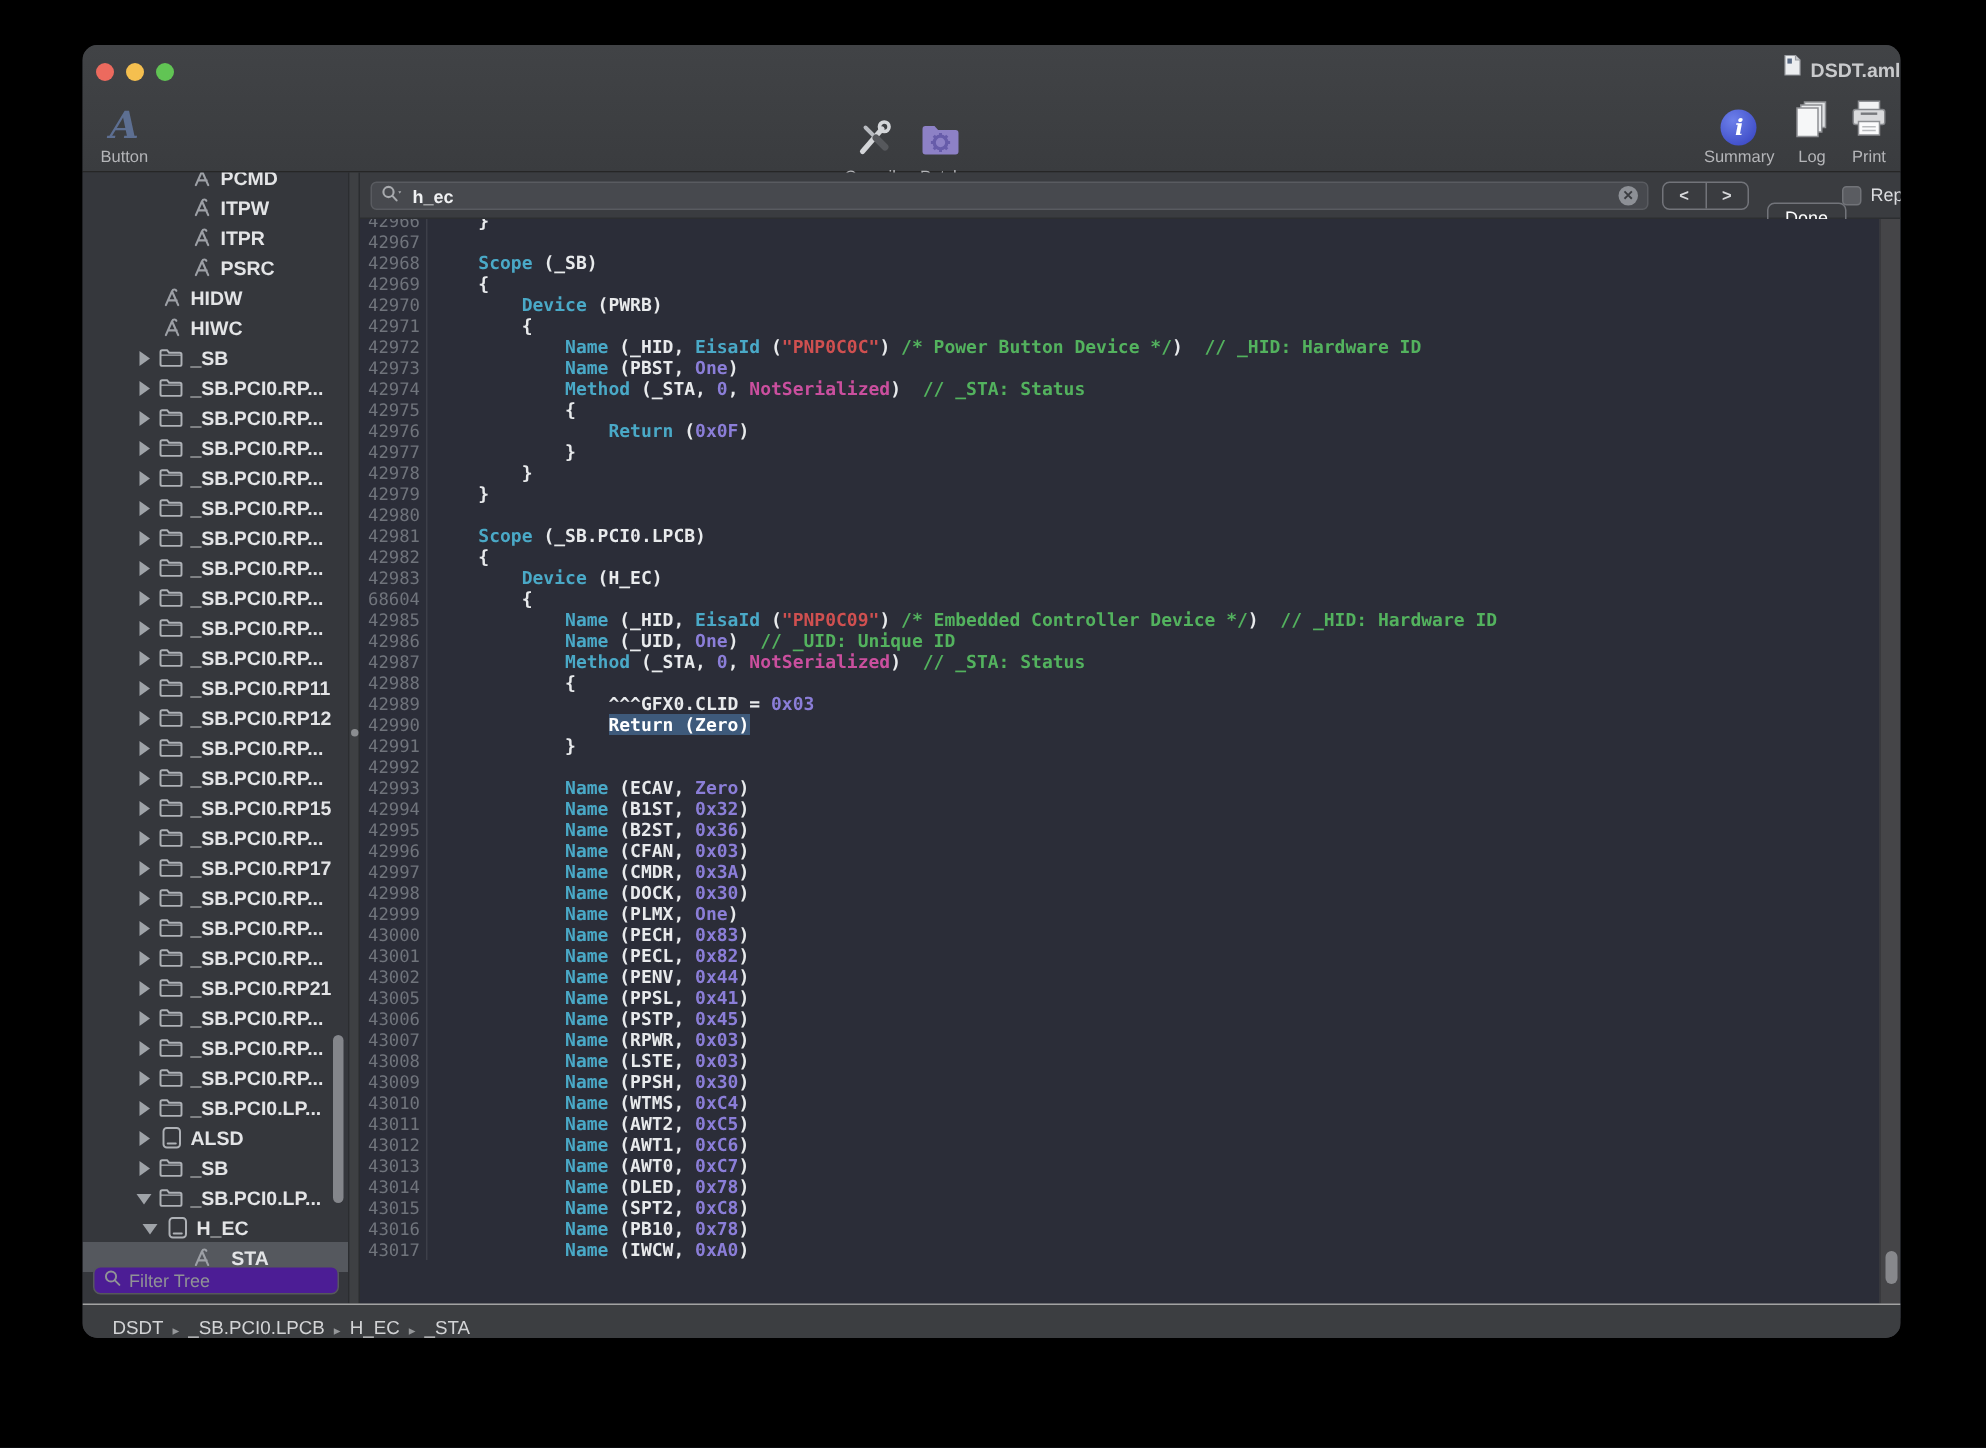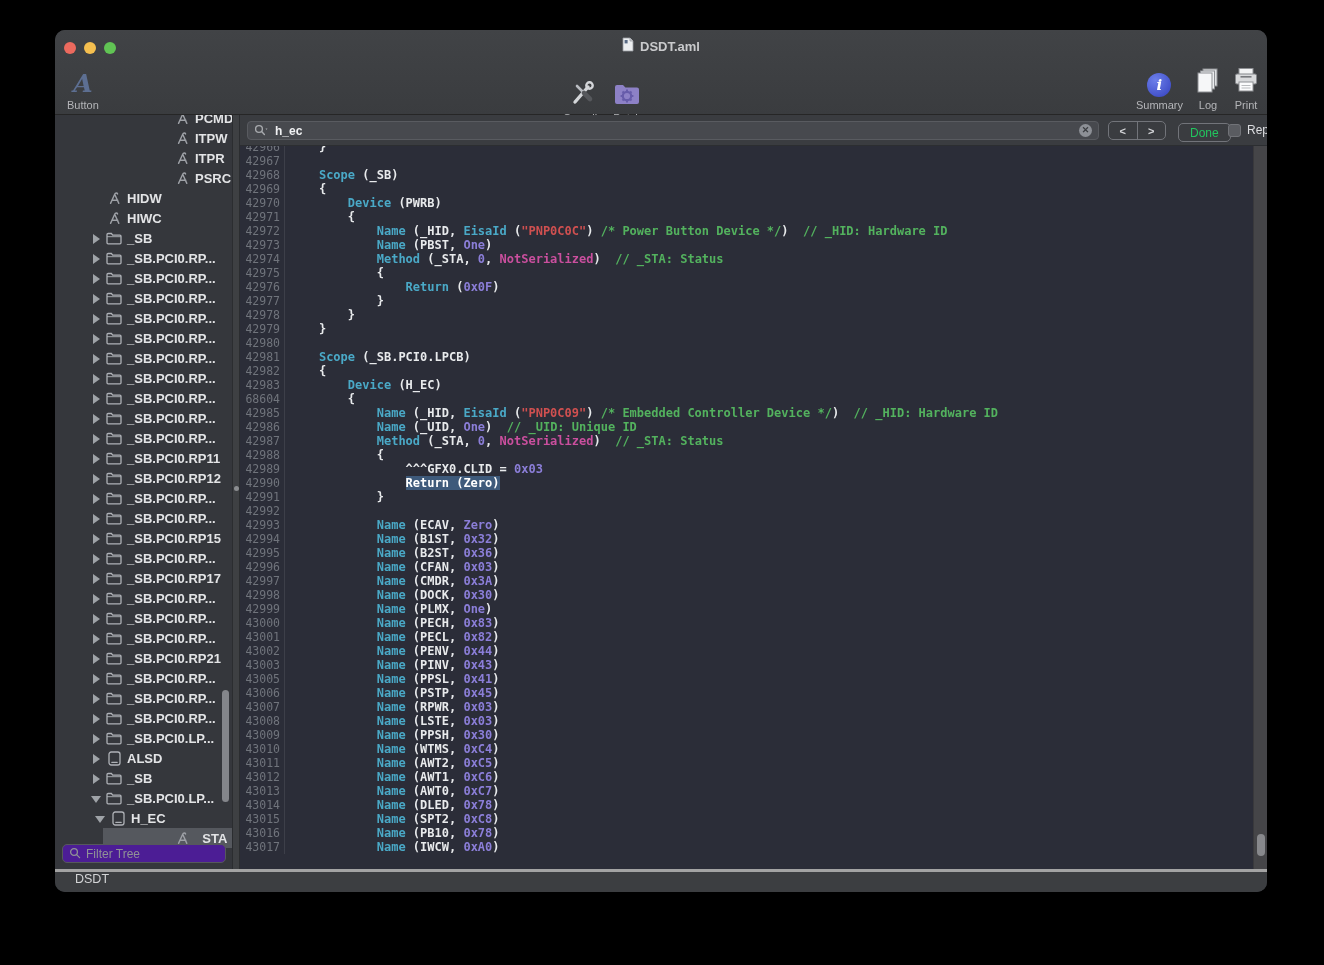--- a/index.html
+++ b/index.html
@@ -8,21 +8,21 @@
   #window{position:absolute;left:55px;top:30px;width:1212px;height:862px;border-radius:10px;
     overflow:hidden;background:#35373c;box-shadow:0 20px 50px rgba(0,0,0,.7);}
   
   #chrome{position:absolute;left:0;top:0;width:100%;height:85px;
     background:linear-gradient(#414346,#3a3c3f);border-bottom:1px solid #262626;}
   .tl{position:absolute;top:12px;width:12px;height:12px;border-radius:50%;}
   #tl-close{left:9px;background:#ec6a5e;}
   #tl-min{left:29px;background:#f5bf4f;}
   #tl-zoom{left:49px;background:#61c454;}
   #title-group{position:absolute;top:7px;left:0;width:100%;height:18px;display:flex;
-    justify-content:center;align-items:center;gap:6px;}
+    justify-content:flex-end;align-items:center;gap:6px;}
   #title-text{font-size:13px;color:#c9cacc;font-weight:bold;}
   
   .tb-item{display:flex;flex-direction:column;align-items:center;justify-content:flex-end;
     height:48px;cursor:default;}
   .tb-label{font-size:11px;color:#b4b5b8;margin-top:2px;}
   #tb-left{position:absolute;left:12px;top:33px;}
   #tb-center{position:absolute;left:508px;top:46px;display:flex;gap:10px;}
   #tb-right{position:absolute;right:8px;top:33px;display:flex;gap:12px;}
   #fonts-glyph{font-family:"DejaVu Serif",serif;font-style:italic;font-weight:bold;
     font-size:25px;color:#5d6f92;line-height:26px;}
@@ -37,32 +37,32 @@
   #search-field{position:absolute;left:7px;top:6px;width:852px;height:19px;background:#47494e;
     border:1px solid #595b60;border-radius:4px;display:flex;align-items:center;padding:0 6px;}
   #search-text{color:#f0f1f3;font-size:12px;font-weight:bold;margin-left:5px;flex:1;}
   #search-clear{width:13px;height:13px;border-radius:50%;background:#8d9096;color:#3a3c40;
     font-size:9px;line-height:13px;text-align:center;font-weight:bold;}
   .navseg{position:absolute;left:868px;top:6px;width:58px;height:19px;border:1px solid #72747a;
     border-radius:5px;display:flex;}
   .navseg .cell{flex:1;display:flex;align-items:center;justify-content:center;color:#d6d7da;
     font-size:11px;font-weight:bold;}
   .navseg .cell:first-child{border-right:1px solid #72747a;}
-  #done-btn{position:absolute;left:938px;top:8px;height:19px;padding:0 11px;border:1px solid #72747a;
-    border-radius:5px;color:#22c55e;font-size:12px;display:flex;align-items:center;}
+  #done-btn{position:absolute;left:938px;top:20px;height:19px;padding:0 11px;border:1px solid #72747a;
+    border-radius:5px;color:#ffffff;font-size:12px;display:flex;align-items:center;}
   #replace-box{position:absolute;left:988px;top:9px;width:13px;height:13px;border-radius:3px;
     background:#5a5c61;border:1px solid #717378;}
   #replace-label{position:absolute;left:1007px;top:8px;font-size:12px;color:#dcdde0;}
   
   #sidebar{position:absolute;left:0;top:85px;width:178px;bottom:23px;background:#35373c;
     overflow:hidden;border-right:1px solid #2b2d30;}
   #tree{margin-top:-7px;}
   .tree-row{display:flex;align-items:center;height:20px;gap:5px;white-space:nowrap;}
   .tree-row.sel{background:#55585e;}
-  .ind0{padding-left:37px;} .ind1{padding-left:41px;} .ind2{padding-left:57px;margin-left:48px;}
+  .ind0{padding-left:37px;} .ind1{padding-left:41px;} .ind2{padding-left:57px;}
   .disc{width:9px;height:9px;flex:0 0 9px;position:relative;}
   .disc.right::after{content:"";position:absolute;left:1px;top:0;border-left:7px solid #9fa3a8;
     border-top:5px solid transparent;border-bottom:5px solid transparent;}
   .disc.down::after{content:"";position:absolute;left:-1px;top:2px;border-top:7px solid #9fa3a8;
     border-left:5px solid transparent;border-right:5px solid transparent;}
   .tree-icon{display:flex;align-items:center;flex:0 0 16px;justify-content:center;}
   .tree-label{font-size:13px;font-weight:bold;color:#e3e4e6;}
   #sb-scroll-thumb{position:absolute;left:167px;top:575px;width:7px;height:112px;border-radius:4px;
     background:#84868b;}
   #filter-field{position:absolute;left:7px;bottom:6px;width:164px;height:19px;background:#4c1d95;
@@ -84,21 +84,21 @@
   .ct{padding-left:5px;}
   .t-kw{color:#4aa9c7;} .t-pl{color:#e8eaec;} .t-str{color:#d05050;} .t-com{color:#53b25e;}
   .t-num{color:#8b7ed8;} .t-ns{color:#ca4f9e;}
   .t-sel{color:#fff;background:#3e5a7b;}
   #ed-scrollbar{position:absolute;right:0;top:0;width:14px;height:100%;background:#454548;
     border-left:1px solid #39393c;}
   #ed-scroll-thumb{position:absolute;left:3px;top:688px;width:8px;height:22px;border-radius:4px;
     background:#87888c;}
   
   #statusbar{position:absolute;left:0;bottom:0;width:100%;height:23px;background:#3c3e41;
-    border-top:3px solid #a3a3a3;display:flex;align-items:flex-start;padding-left:20px;gap:6px;flex-direction:column;}
+    border-top:1px solid #a3a3a3;display:flex;align-items:flex-end;padding-left:20px;gap:6px;}
   .crumb{font-size:12.5px;color:#d3d4d6;}
   .crumb-sep{color:#95979a;font-size:9px;}
 </style>
 </head>
 <body>
 
 <div id="window">
 
   <div id="chrome">
     <div id="tl-close" class="tl"></div>
@@ -616,21 +616,20 @@
         <div class="cl"><span class="ln">42993</span><span class="ct"><span class="t-pl">            </span><span class="t-kw">Name</span><span class="t-pl"> (ECAV, </span><span class="t-num">Zero</span><span class="t-pl">)</span></span></div>
         <div class="cl"><span class="ln">42994</span><span class="ct"><span class="t-pl">            </span><span class="t-kw">Name</span><span class="t-pl"> (B1ST, </span><span class="t-num">0x32</span><span class="t-pl">)</span></span></div>
         <div class="cl"><span class="ln">42995</span><span class="ct"><span class="t-pl">            </span><span class="t-kw">Name</span><span class="t-pl"> (B2ST, </span><span class="t-num">0x36</span><span class="t-pl">)</span></span></div>
         <div class="cl"><span class="ln">42996</span><span class="ct"><span class="t-pl">            </span><span class="t-kw">Name</span><span class="t-pl"> (CFAN, </span><span class="t-num">0x03</span><span class="t-pl">)</span></span></div>
         <div class="cl"><span class="ln">42997</span><span class="ct"><span class="t-pl">            </span><span class="t-kw">Name</span><span class="t-pl"> (CMDR, </span><span class="t-num">0x3A</span><span class="t-pl">)</span></span></div>
         <div class="cl"><span class="ln">42998</span><span class="ct"><span class="t-pl">            </span><span class="t-kw">Name</span><span class="t-pl"> (DOCK, </span><span class="t-num">0x30</span><span class="t-pl">)</span></span></div>
         <div class="cl"><span class="ln">42999</span><span class="ct"><span class="t-pl">            </span><span class="t-kw">Name</span><span class="t-pl"> (PLMX, </span><span class="t-num">One</span><span class="t-pl">)</span></span></div>
         <div class="cl"><span class="ln">43000</span><span class="ct"><span class="t-pl">            </span><span class="t-kw">Name</span><span class="t-pl"> (PECH, </span><span class="t-num">0x83</span><span class="t-pl">)</span></span></div>
         <div class="cl"><span class="ln">43001</span><span class="ct"><span class="t-pl">            </span><span class="t-kw">Name</span><span class="t-pl"> (PECL, </span><span class="t-num">0x82</span><span class="t-pl">)</span></span></div>
         <div class="cl"><span class="ln">43002</span><span class="ct"><span class="t-pl">            </span><span class="t-kw">Name</span><span class="t-pl"> (PENV, </span><span class="t-num">0x44</span><span class="t-pl">)</span></span></div>
-        <div class="cl"><span class="ln">43003</span><span class="ct"><span class="t-pl">            </span><span class="t-kw">Name</span><span class="t-pl"> (PINV, </span><span class="t-num">0x43</span><span class="t-pl">)</span></span></div>
         <div class="cl"><span class="ln">43005</span><span class="ct"><span class="t-pl">            </span><span class="t-kw">Name</span><span class="t-pl"> (PPSL, </span><span class="t-num">0x41</span><span class="t-pl">)</span></span></div>
         <div class="cl"><span class="ln">43006</span><span class="ct"><span class="t-pl">            </span><span class="t-kw">Name</span><span class="t-pl"> (PSTP, </span><span class="t-num">0x45</span><span class="t-pl">)</span></span></div>
         <div class="cl"><span class="ln">43007</span><span class="ct"><span class="t-pl">            </span><span class="t-kw">Name</span><span class="t-pl"> (RPWR, </span><span class="t-num">0x03</span><span class="t-pl">)</span></span></div>
         <div class="cl"><span class="ln">43008</span><span class="ct"><span class="t-pl">            </span><span class="t-kw">Name</span><span class="t-pl"> (LSTE, </span><span class="t-num">0x03</span><span class="t-pl">)</span></span></div>
         <div class="cl"><span class="ln">43009</span><span class="ct"><span class="t-pl">            </span><span class="t-kw">Name</span><span class="t-pl"> (PPSH, </span><span class="t-num">0x30</span><span class="t-pl">)</span></span></div>
         <div class="cl"><span class="ln">43010</span><span class="ct"><span class="t-pl">            </span><span class="t-kw">Name</span><span class="t-pl"> (WTMS, </span><span class="t-num">0xC4</span><span class="t-pl">)</span></span></div>
         <div class="cl"><span class="ln">43011</span><span class="ct"><span class="t-pl">            </span><span class="t-kw">Name</span><span class="t-pl"> (AWT2, </span><span class="t-num">0xC5</span><span class="t-pl">)</span></span></div>
         <div class="cl"><span class="ln">43012</span><span class="ct"><span class="t-pl">            </span><span class="t-kw">Name</span><span class="t-pl"> (AWT1, </span><span class="t-num">0xC6</span><span class="t-pl">)</span></span></div>
         <div class="cl"><span class="ln">43013</span><span class="ct"><span class="t-pl">            </span><span class="t-kw">Name</span><span class="t-pl"> (AWT0, </span><span class="t-num">0xC7</span><span class="t-pl">)</span></span></div>
         <div class="cl"><span class="ln">43014</span><span class="ct"><span class="t-pl">            </span><span class="t-kw">Name</span><span class="t-pl"> (DLED, </span><span class="t-num">0x78</span><span class="t-pl">)</span></span></div>

